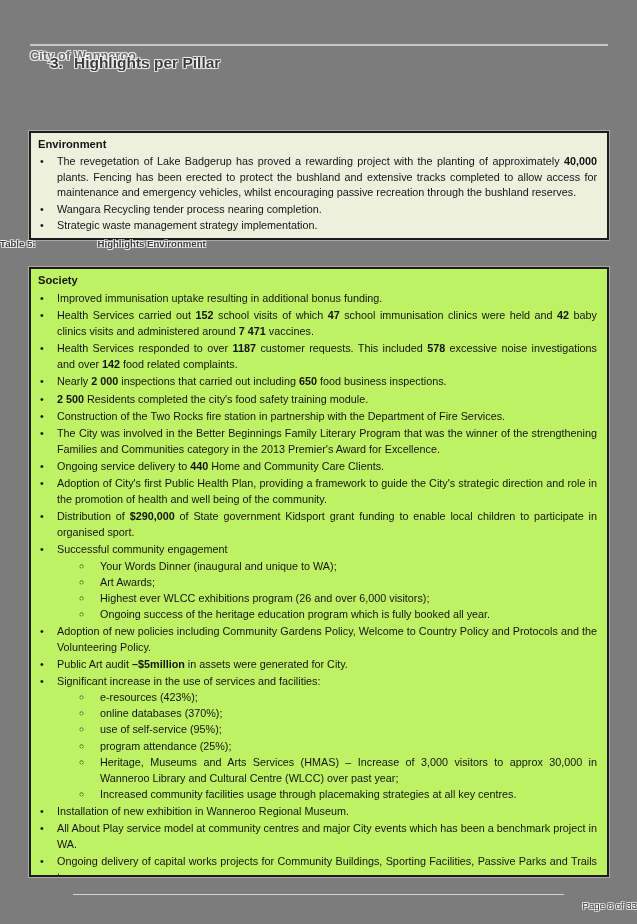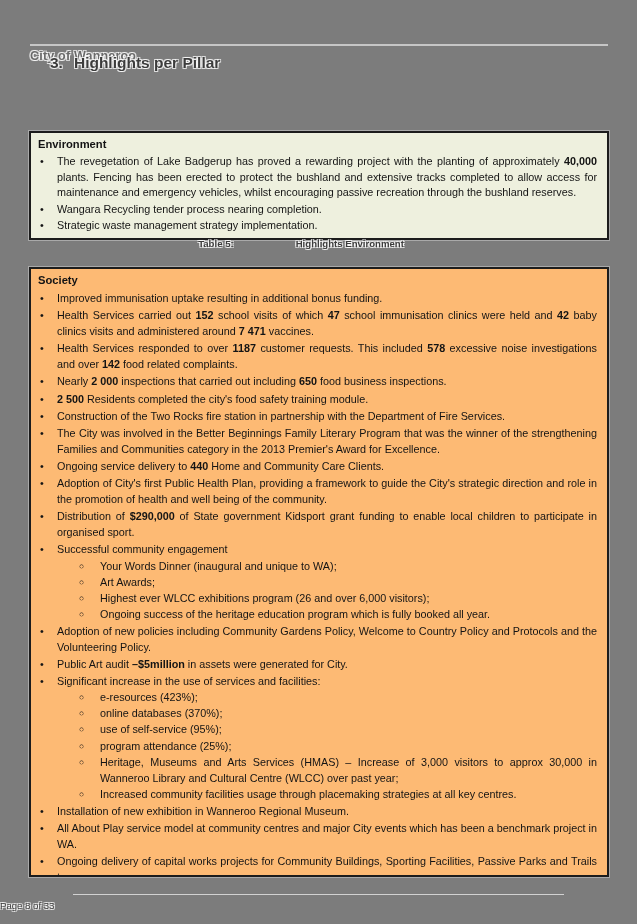--- a/index.html
+++ b/index.html
@@ -29,35 +29,35 @@
     position:absolute;top:83px;left:30px;width:578px;
     font-size:11px;line-height:15.5px;text-align:justify;word-spacing:2px;
   }
   .box{
     position:absolute;left:29px;width:580px;box-sizing:border-box;
     border:2px solid #1c1c1c;box-shadow:0 0 0 1px rgba(255,255,255,.35);
     padding:3px 10px 4px 7px;color:#141414;
   }
   .box-title{font-weight:bold;font-size:11.2px;line-height:17px;}
   .env{top:131px;background:#eef0de;font-size:10.8px;line-height:15.6px;}
-  .soc{top:267px;height:610px;background:#fdba74;font-size:10.8px;line-height:16.1px;overflow:hidden;}
+  .soc{top:267px;height:610px;background:#bef264;font-size:10.8px;line-height:16.1px;overflow:hidden;}
   .bullet{display:flex;margin-top:1px;}
   .marker{flex:0 0 19px;box-sizing:border-box;padding-left:2px;}
   .btext{flex:1;text-align:justify;}
   .sub{display:flex;margin-left:40px;}
   .submarker{flex:0 0 22px;box-sizing:border-box;padding-left:1px;font-size:8.5px;}
   .subtext{flex:1;text-align:justify;}
   b{font-weight:bold;}
   .caption{
-    position:absolute;top:238px;left:0;width:562px;text-align:center;
-    font-size:9.6px;font-weight:bold;margin-left:20px;
+    position:absolute;top:238px;left:0;width:562px;text-align:left;
+    font-size:9.6px;font-weight:bold;
   }
   .cap-gap{display:inline-block;width:62px;}
   .footer-rule{position:absolute;top:894px;left:73px;right:73px;height:1px;background:#d2d2d2;}
-  .footer{position:absolute;top:900px;left:0;width:637px;text-align:left;font-size:9.6px;}
+  .footer{position:absolute;top:900px;left:0;width:637px;text-align:right;font-size:9.6px;}
 </style>
 </head>
 <body>
 
 <div class="page">
 
   <div class="header">
     <span class="halo hdr-halo">City of Wanneroo</span>
   </div>
 

